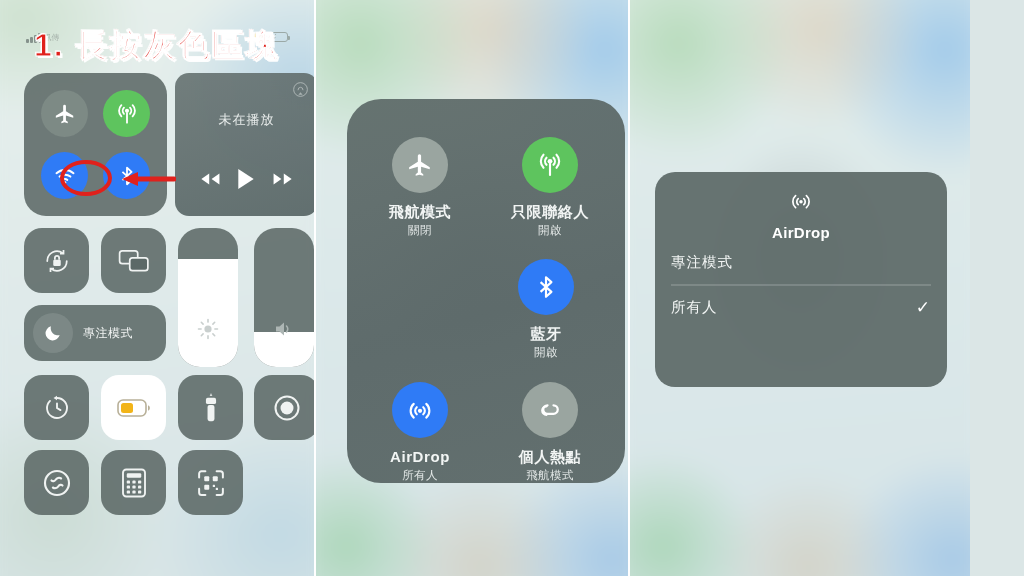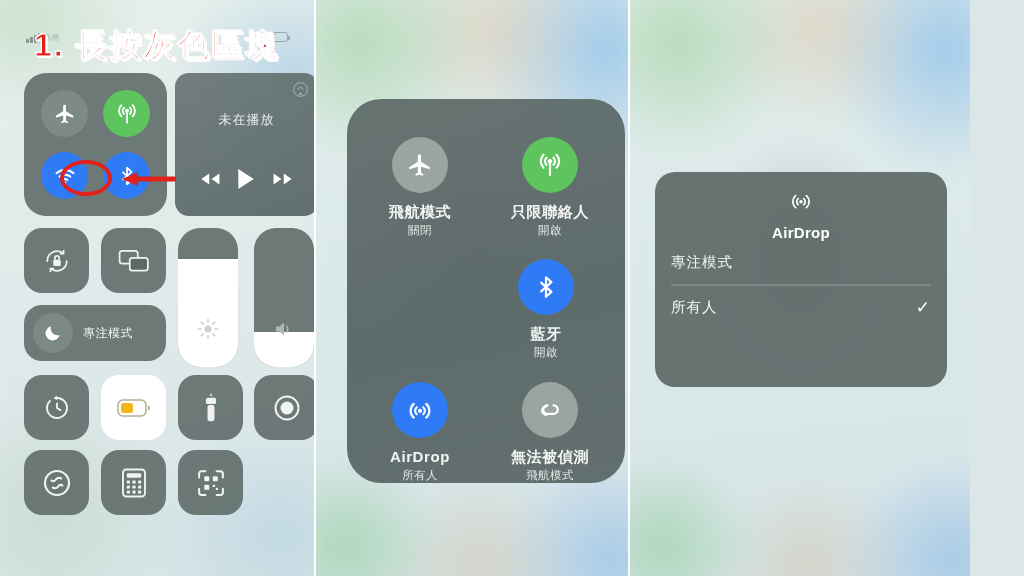--- a/index.html
+++ b/index.html
@@ -414,21 +414,21 @@
           <div class="ex-sub">所有人</div>
         </div>
 
         <div class="ex-item ex-p-5">
           <div class="ex-circ bg-grey">
             <svg width="30" height="30" viewBox="0 0 24 24" fill="none" stroke="#fff" stroke-width="1.8" stroke-linecap="round">
               <path d="M14.8 8.2a3.4 3.4 0 0 1 0 6.8H10a3.4 3.4 0 0 1 0-6.8"></path>
               <path d="M9.2 15.8a3.4 3.4 0 0 1 0-6.8"></path>
             </svg>
           </div>
-          <div class="ex-name">無法被偵測</div>
+          <div class="ex-name">個人熱點</div>
           <div class="ex-sub">飛航模式</div>
         </div>
       </div>
     </div>
 
   </div>
 
   <div class="panel p3">
     <div class="wallpaper"></div>
 

